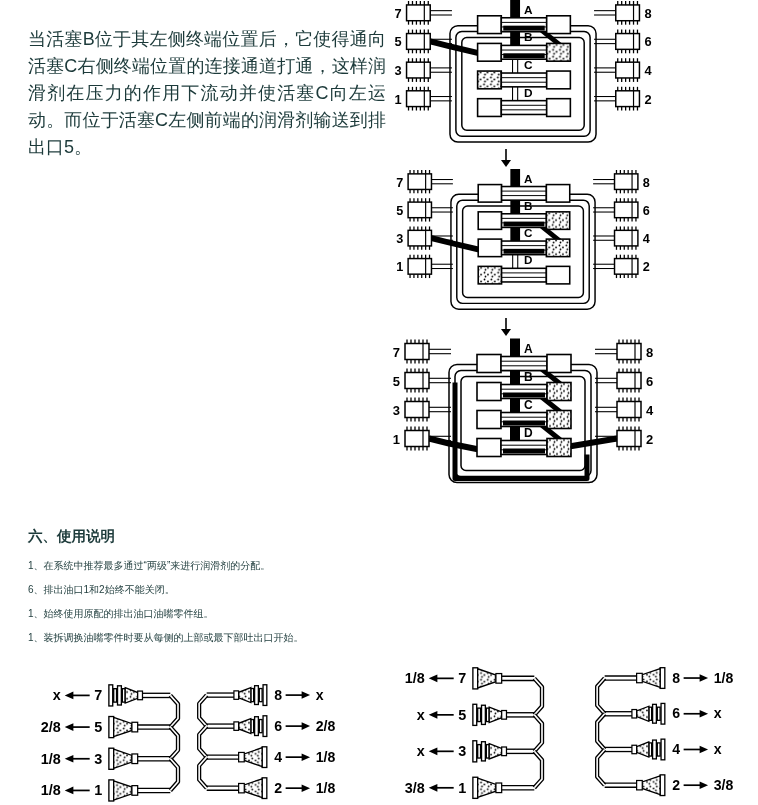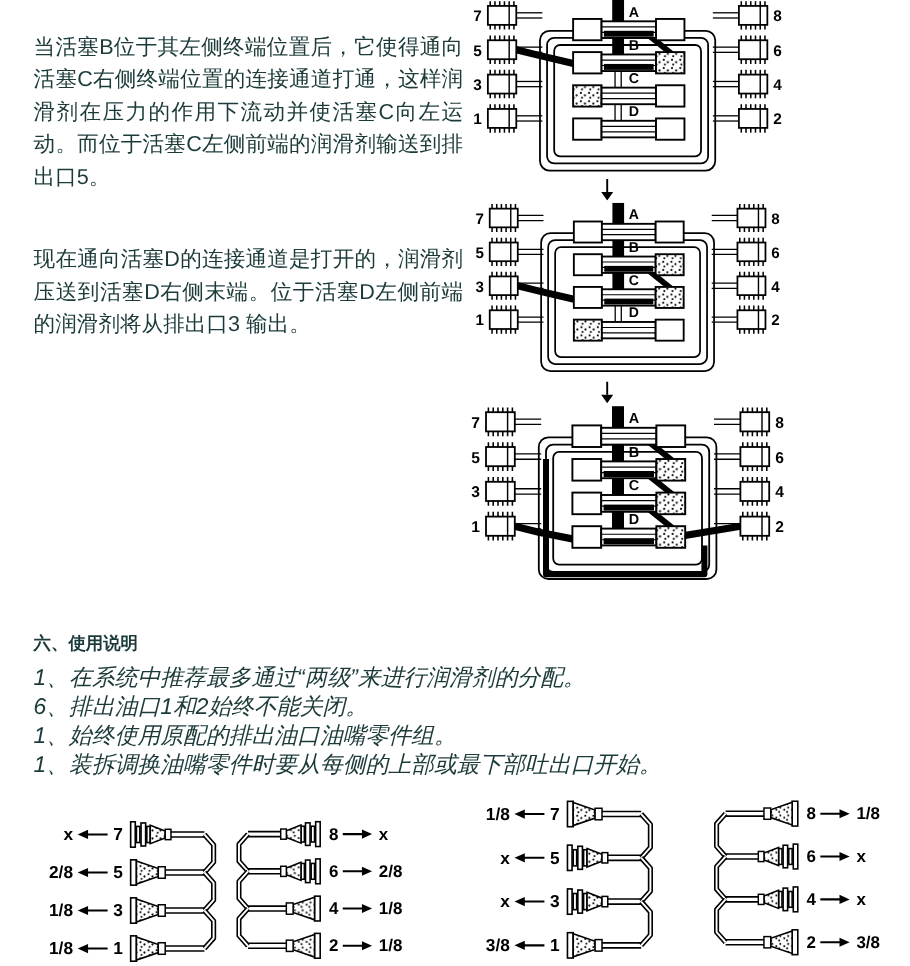--- a/index.html
+++ b/index.html
@@ -13,21 +13,21 @@
   #diag1{top:0px;height:150px;}
   #diag2{top:169px;height:148px;}
   #diag3{top:337px;height:155px;}
   .diag svg{width:100%;height:100%;display:block;}
   .downarrow{position:absolute;left:498px;width:16px;height:18px;}
   .downarrow svg{width:100%;height:100%;display:block;}
   #arrow1{top:149px;}
   #arrow2{top:318px;}
   .usage{position:absolute;left:28px;top:527px;width:722px;color:var(--ink,#1c3a3a);}
   .usage-title{font-size:14.5px;font-weight:bold;margin-bottom:8px;}
-  .usage-item{font-size:19px;line-height:24px;font-style:italic;}
+  .usage-item{font-size:10px;line-height:24px;}
   .fitgroup{position:absolute;}
   .fitgroup svg{display:block;}
   #fit1{left:28px;top:681px;width:156px;height:144px;}
   #fit2{left:184px;top:681px;width:160px;height:141px;}
   #fit3{left:392px;top:663px;width:156px;height:144px;}
   #fit4{left:582px;top:663px;width:160px;height:141px;}
 </style>
 </head>
 <body style="--ink: #1c3a3a;">
 
@@ -38,21 +38,20 @@
       <circle cx="1.5" cy="1.5" r="0.9" fill="#000"></circle>
       <circle cx="5" cy="3.5" r="0.9" fill="#000"></circle>
       <circle cx="2.5" cy="5.5" r="0.9" fill="#000"></circle>
     </pattern>
   </defs>
 </svg>
 
 <div class="page">
 
   <div class="para" id="para1">当活塞B位于其左侧终端位置后，它使得通向活塞C右侧终端位置的连接通道打通，这样润滑剂在压力的作用下流动并使活塞C向左运动。而位于活塞C左侧前端的润滑剂输送到排出口5。</div>
-  <div class="para" id="para2">现在通向活塞D的连接通道是打开的，润滑剂压送到活塞D右侧末端。位于活塞D左侧前端的润滑剂将从排出口3 输出。</div>
 
   <div class="diag" id="diag1">
       <svg viewBox="0 0 264 152">
         <rect x="58" y="26" width="148" height="118" rx="8" fill="none" stroke="#000" stroke-width="1.5"></rect>
         <rect x="64" y="32" width="136" height="106" rx="6" fill="none" stroke="#000" stroke-width="1.5"></rect>
         <rect x="70" y="38" width="124" height="94" rx="5" fill="none" stroke="#000" stroke-width="1.5"></rect>
         <line x1="38" y1="10.8" x2="60" y2="10.8" stroke="#000" stroke-width="1.1"></line>
         <line x1="204" y1="10.8" x2="226" y2="10.8" stroke="#000" stroke-width="1.1"></line>
         <line x1="38" y1="15.2" x2="60" y2="15.2" stroke="#000" stroke-width="1.1"></line>
         <line x1="204" y1="15.2" x2="226" y2="15.2" stroke="#000" stroke-width="1.1"></line>

